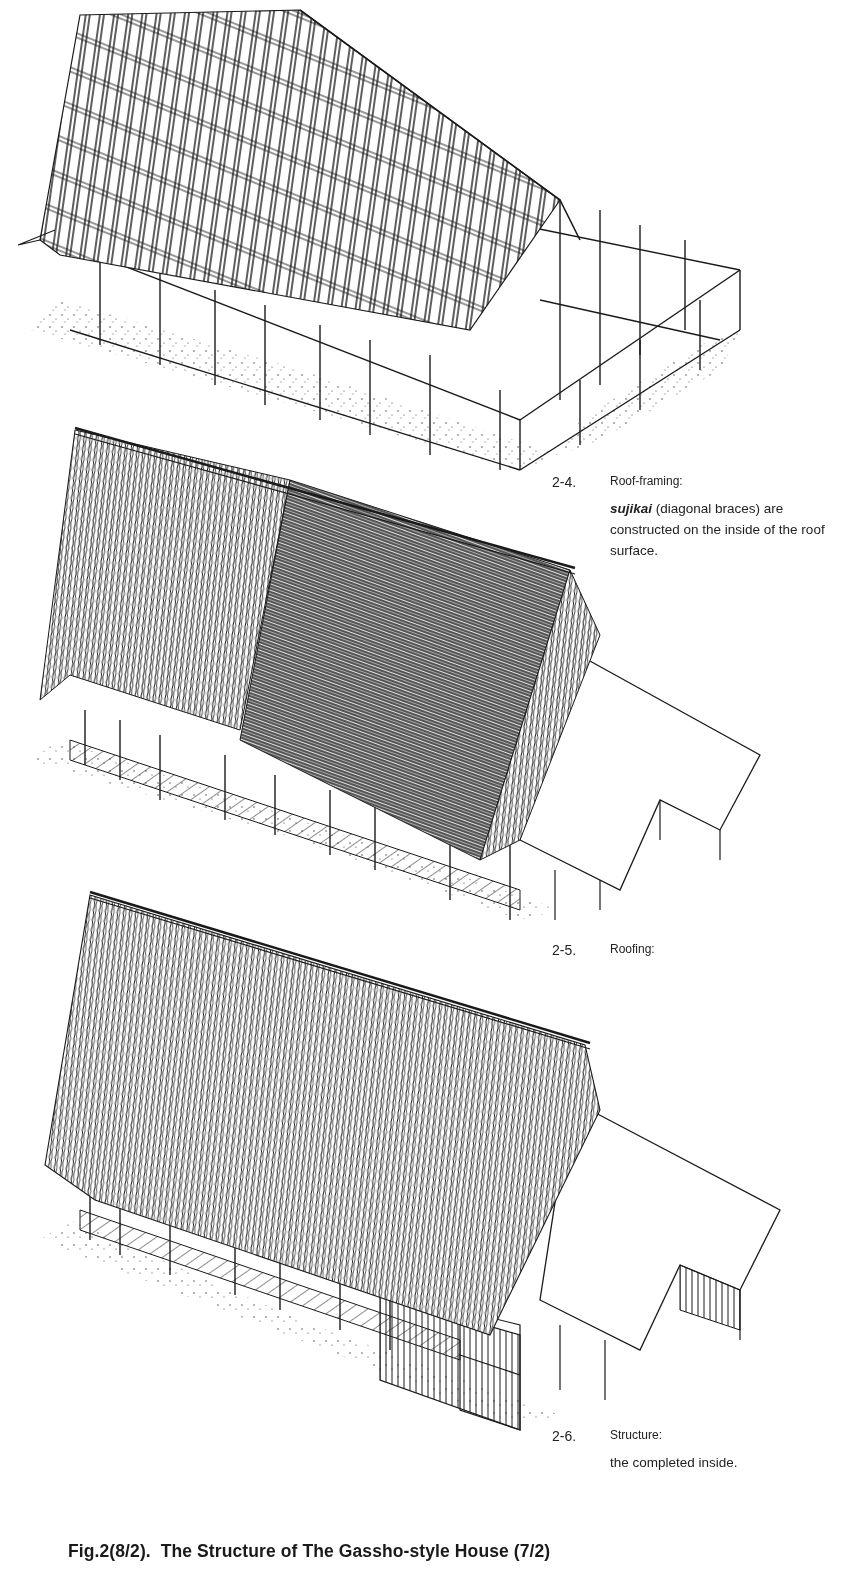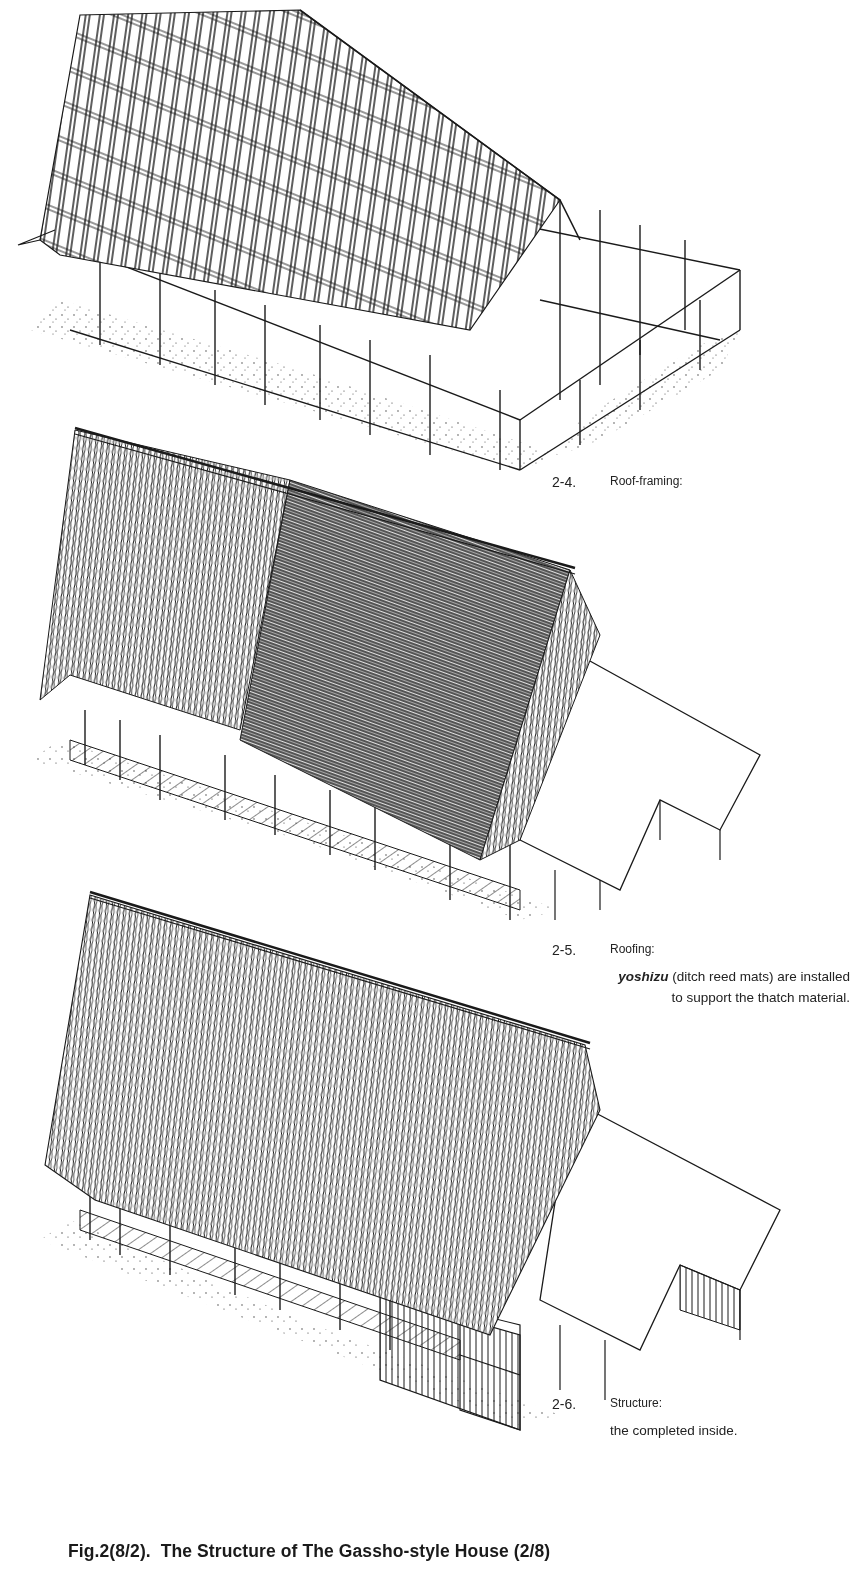--- a/index.html
+++ b/index.html
@@ -174,29 +174,29 @@
 
     <polygon points="90,25 585,175 600,240 490,465 95,330 45,295" fill="url(#thatch3)" stroke="#1a1a1a" stroke-width="1.1"></polygon>
     <polyline points="90,22 590,173" fill="none" stroke="#1a1a1a" stroke-width="2.5"></polyline>
     <polyline points="90,28 590,179" fill="none" stroke="#1a1a1a" stroke-width="1.2"></polyline>
   </svg>
 </div>
 
 <div class="caption" style="top:474px; height:100px;">
   <span class="cap-num">2-4.</span>
   <span class="cap-title">Roof-framing:</span>
+  <div class="cap-body"><b>sujikai</b><span> (diagonal braces) are constructed on the inside of the roof surface.</span></div>
 </div>
 
 <div class="caption" style="top:942px; height:100px;text-align:right;">
   <span class="cap-num">2-5.</span>
   <span class="cap-title">Roofing:</span>
-  <div class="cap-body"><b>yoshizu</b><span> (ditch reed mats) are installed to support the thatch material.</span></div>
-</div>
-
-<div class="caption" style="top:1396px; height:60px;">
+</div>
+
+<div class="caption" style="top:1428px; height:60px;">
   <span class="cap-num">2-6.</span>
   <span class="cap-title">Structure:</span>
   <div class="cap-body"><span>the completed inside.</span></div>
 </div>
 
 <div class="fig-caption">
-  <span class="label">Fig.2(8/2).</span>&nbsp;&nbsp;<span>The Structure of The Gassho-style House (2/8)</span>
+  <span class="label">Fig.2(8/2).</span>&nbsp;&nbsp;<span>The Structure of The Gassho-style House (7/2)</span>
 </div>
 
 </body></html>

